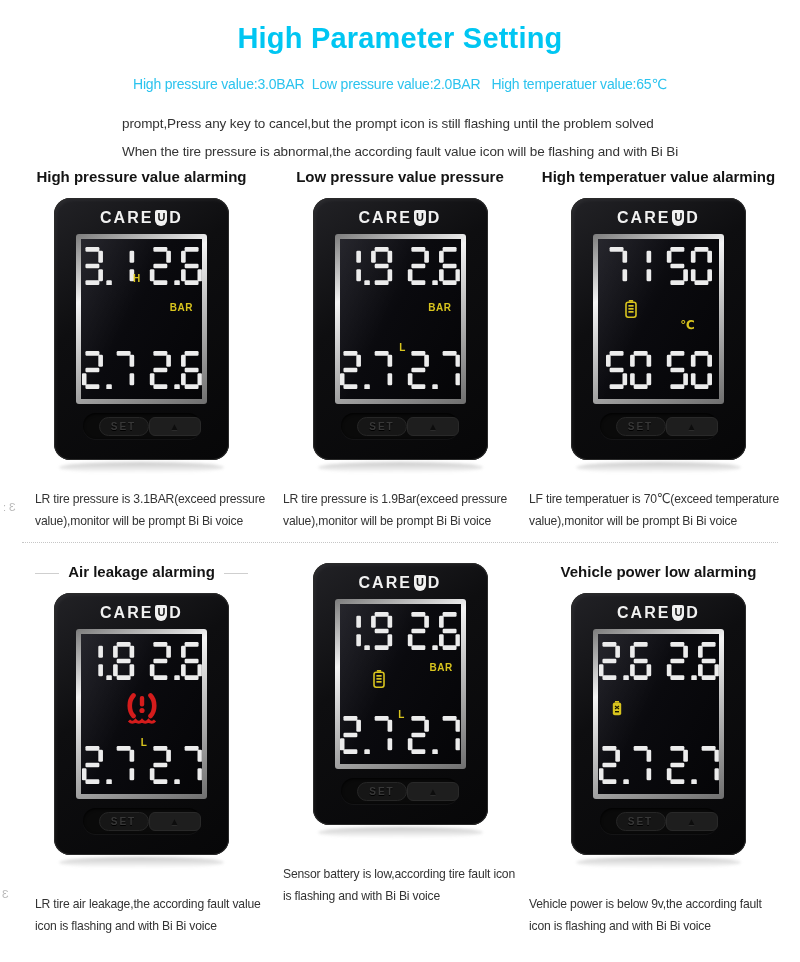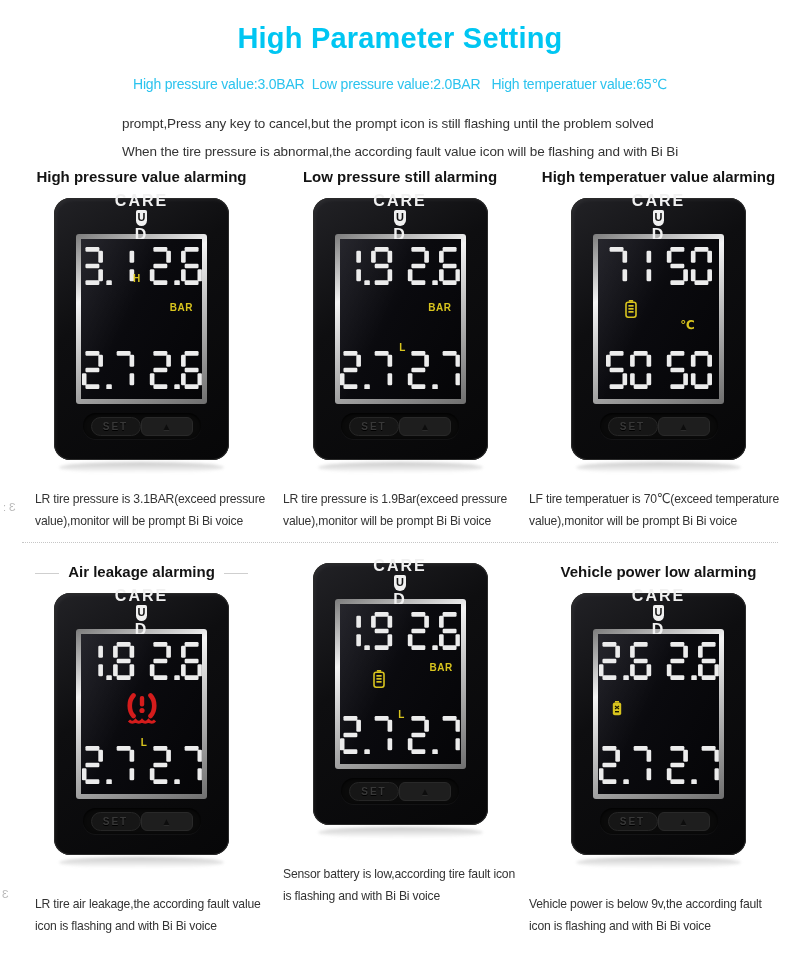--- a/index.html
+++ b/index.html
@@ -28,21 +28,21 @@
   .divider{border-top:1px dotted #c6c6c6;margin:10px 22px 0;}
   .grid.second{margin-top:20px;}
 
   
   .device{
     position:relative;width:175px;height:255px;margin:0 auto;border-radius:16px;
     background:linear-gradient(145deg,#222226 0%,#0e0e10 38%,#070708 100%);
     box-shadow:inset 0 0 0 1px #2a2a2a, inset 2px 2px 4px rgba(255,255,255,0.06);
     padding-top:7px;box-sizing:content-box;
   }
-  .logo{height:26px;display:flex;align-items:center;justify-content:center;flex-direction:column;}
+  .logo{height:26px;display:flex;align-items:center;justify-content:center;}
   .logo .lg{color:#f1f1f1;font-weight:bold;font-size:16px;letter-spacing:2px;}
   .logo .badge{
     background:#f1f1f1;color:#131313;font-weight:bold;font-size:11px;line-height:13px;
     padding:1px 2px 2px;border-radius:2px 2px 6px 6px;margin:0 2px;
   }
   .screen{
     width:131px;height:170px;margin:3px auto 0;border-radius:3px;box-sizing:border-box;
     background:linear-gradient(155deg,#7c7c7c 0%,#f4f4f4 30%,#c2c2c2 55%,#6f6f6f 100%);
     padding:5px;
   }
@@ -60,21 +60,21 @@
   .seg-row.bottom{bottom:10px;}
   .inds{position:absolute;inset:0;}
   .ind{position:absolute;transform:translate(-50%,0);line-height:1;}
   .ind-text{color:#d8c41e;font-weight:bold;}
   .ind-h,.ind-l{font-size:10px;}
   .ind-bar{font-size:10px;letter-spacing:0.6px;}
   .ind-celsius{font-size:12px;font-weight:bold;font-family:"DejaVu Sans",sans-serif;}
   .btn-recess{
     width:118px;height:26px;margin:9px auto 0;border-radius:13px;background:#0a0a0a;
     box-shadow:inset 0 1px 3px #000, 0 1px 1px rgba(255,255,255,0.05);
-    display:flex;align-items:center;justify-content:center;gap:0;
+    display:flex;align-items:center;justify-content:flex-end;gap:0;
   }
   .set-btn{
     width:50px;height:19px;border-radius:10px;background:#161616;border:1px solid #262626;
     color:#383838;font-size:10px;font-weight:bold;letter-spacing:2px;
     display:flex;align-items:center;justify-content:center;box-sizing:border-box;
     text-shadow:0 1px 0 #000;
   }
   .up-btn{
     width:52px;height:19px;border-radius:6px;background:#1e1e1e;border:1px solid #292929;
     display:flex;align-items:center;justify-content:center;box-sizing:border-box;
@@ -178,21 +178,21 @@
       </div>
       <div class="reflection"></div>
     </div>
     <p class="caption">
       <span>LR tire pressure is 3.1BAR(exceed pressure</span>
       <span>value),monitor will be prompt Bi Bi voice</span>
     </p>
   </section>
 
   <section class="cell">
-    <h3 class="heading">Low pressure still alarming</h3>
+    <h3 class="heading">Low pressure value pressure</h3>
     <div class="device">
       <div class="logo">
           <span class="lg">CARE</span>
           <span class="badge">U</span>
           <span class="lg">D</span>
         </div>
       <div class="screen">
           <div class="lcd">
         <div class="seg-row top"><svg width="120.3" height="38" viewBox="0 0 57.0 18" fill="#ececec">
                 <rect x="7.8" y="1.8" width="2.2" height="5.7" rx="0.6"></rect>

